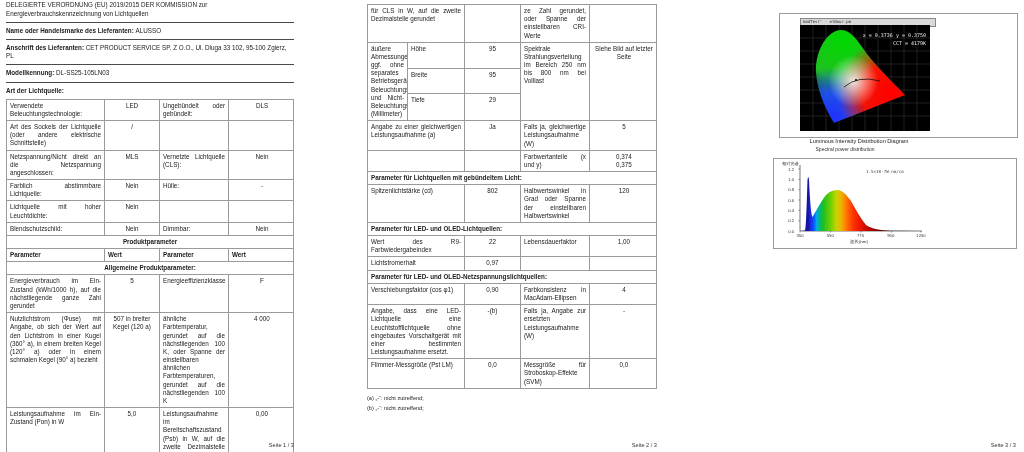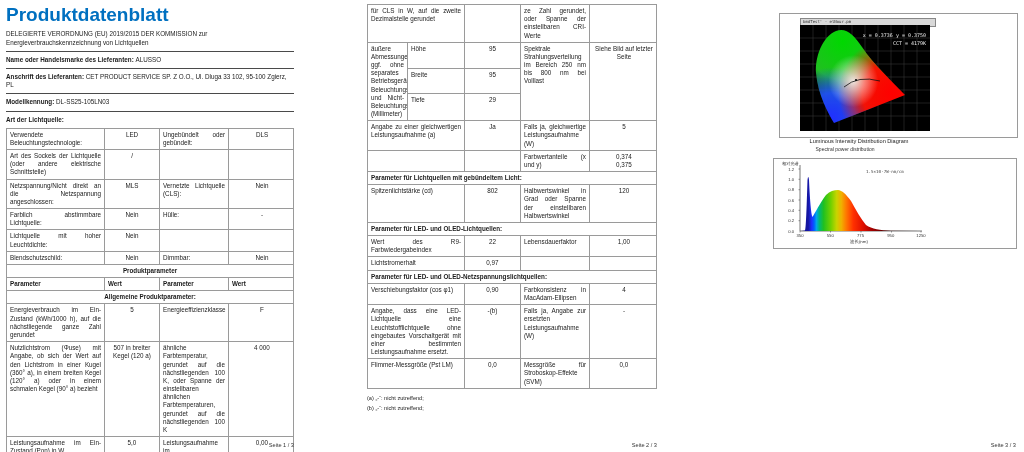--- a/index.html
+++ b/index.html
@@ -61,21 +61,20 @@
   .spd-tick.y{width:12px;text-align:right;}
   .spd-tick.x{width:14px;text-align:center;}
   .spd-xlabel{position:absolute;left:22px;top:80px;width:126px;text-align:center;font-size:4.4px;color:#333;}
 </style>
 </head>
 <body>
 
 <div class="canvas">
 
   <section class="page" id="page1">
-    <h1 class="title">Produktdatenblatt</h1>
     <p class="reg">DELEGIERTE VERORDNUNG (EU) 2019/2015 DER KOMMISSION zur Energieverbrauchskennzeichnung von Lichtquellen</p>
     <div id="fields">
         <div class="field"><b>Name oder Handelsmarke des Lieferanten: </b><span class="val">ALUSSO</span></div>
         <div class="field"><b>Anschrift des Lieferanten: </b><span class="val">CET PRODUCT SERVICE SP. Z O.O., Ul. Dluga 33 102, 95-100 Zgierz, PL</span></div>
         <div class="field"><b>Modellkennung: </b><span class="val">DL-SS25-105LN03</span></div>
         <div class="field"><b>Art der Lichtquelle:</b></div>
       </div>
     <div class="tbl" id="tableA">
         <div class="row r4">
           <div class="cell">Verwendete Beleuchtungstechnologie:</div>

